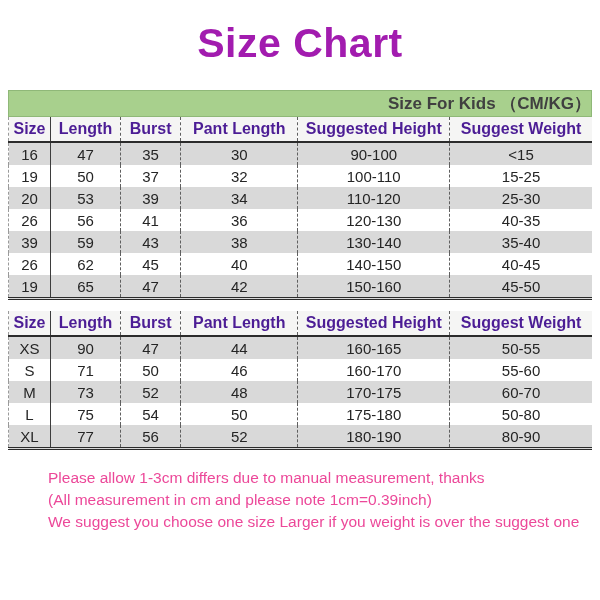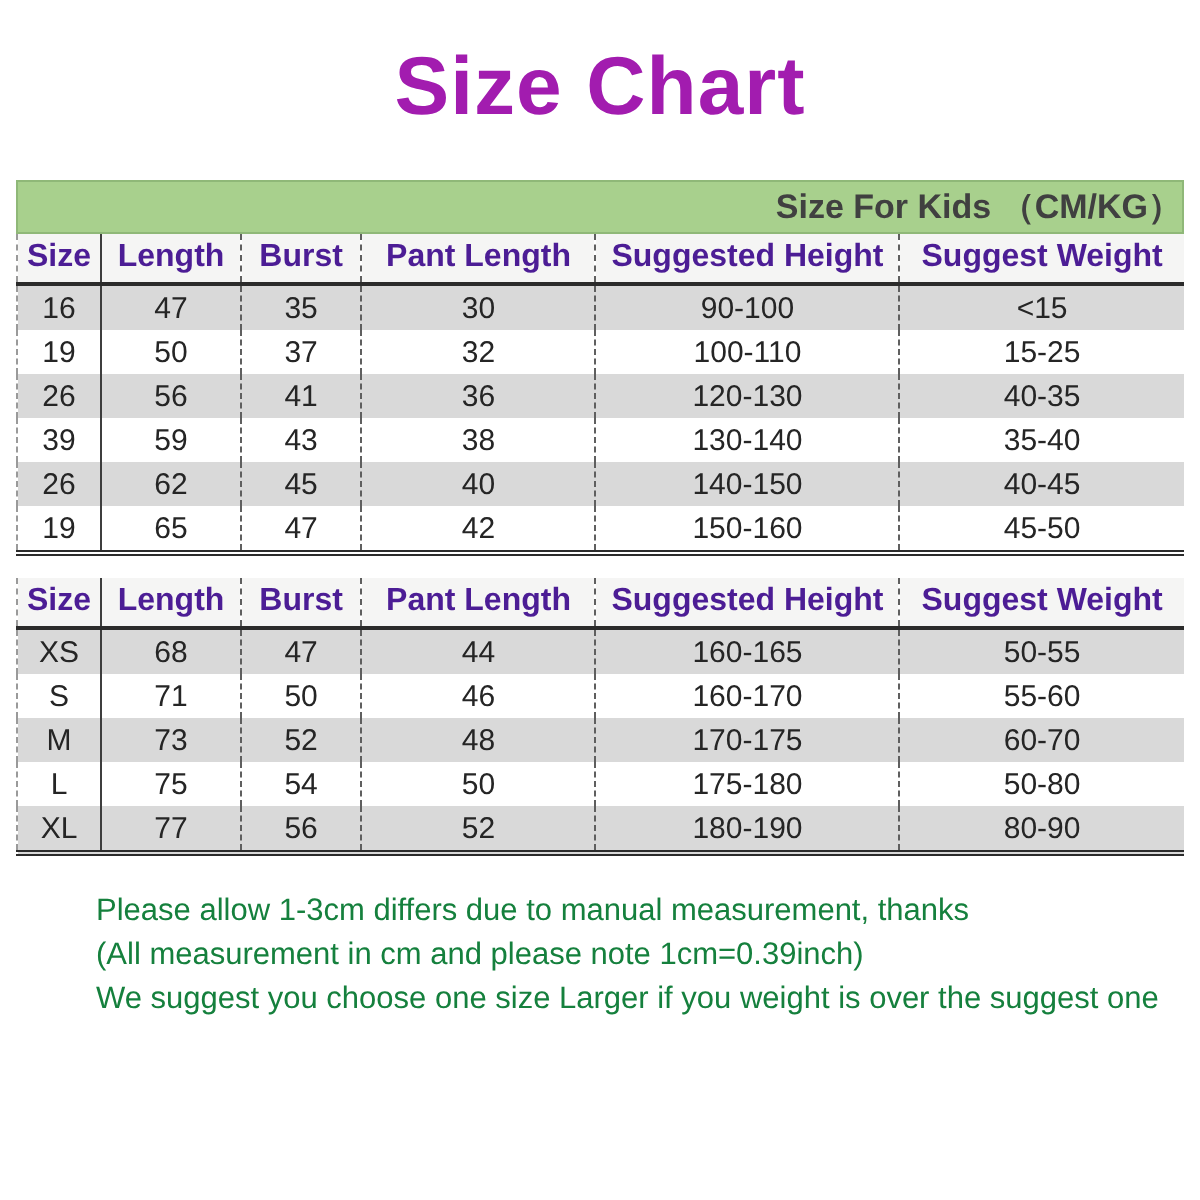--- a/index.html
+++ b/index.html
@@ -72,21 +72,21 @@
   table.size-table tbody tr:nth-child(even) { background: #ffffff; }
   table.size-table th:nth-child(2),
   table.size-table td:nth-child(2) { border-left: 1.5px solid #3d3d3d; }
   table.size-table th:nth-child(n+3),
   table.size-table td:nth-child(n+3) { border-left: 1px dashed #5f5f5f; }
   .adult-section { margin-top: 11px; }
   .notes {
     margin: 17px 0 0 48px;
     font-size: 15.5px;
     line-height: 22px;
-    color: #15803d;
+    color: #ec4899;
   }
   .notes p { margin: 0; }
 </style>
 </head>
 <body>
 
 <h1 class="page-title">Size Chart</h1>
 
 <section class="size-section kids-section">
   <div class="section-band">Size For Kids （CM/KG）</div>
@@ -120,20 +120,28 @@
         </tr>
         <tr>
           <td>19</td>
           <td>50</td>
           <td>37</td>
           <td>32</td>
           <td>100-110</td>
           <td>15-25</td>
         </tr>
         <tr>
+          <td>20</td>
+          <td>53</td>
+          <td>39</td>
+          <td>34</td>
+          <td>110-120</td>
+          <td>25-30</td>
+        </tr>
+        <tr>
           <td>26</td>
           <td>56</td>
           <td>41</td>
           <td>36</td>
           <td>120-130</td>
           <td>40-35</td>
         </tr>
         <tr>
           <td>39</td>
           <td>59</td>
@@ -178,21 +186,21 @@
           <th>Length</th>
           <th>Burst</th>
           <th>Pant Length</th>
           <th>Suggested Height</th>
           <th>Suggest Weight</th>
         </tr>
       </thead>
     <tbody>
         <tr>
           <td>XS</td>
-          <td>68</td>
+          <td>90</td>
           <td>47</td>
           <td>44</td>
           <td>160-165</td>
           <td>50-55</td>
         </tr>
         <tr>
           <td>S</td>
           <td>71</td>
           <td>50</td>
           <td>46</td>

